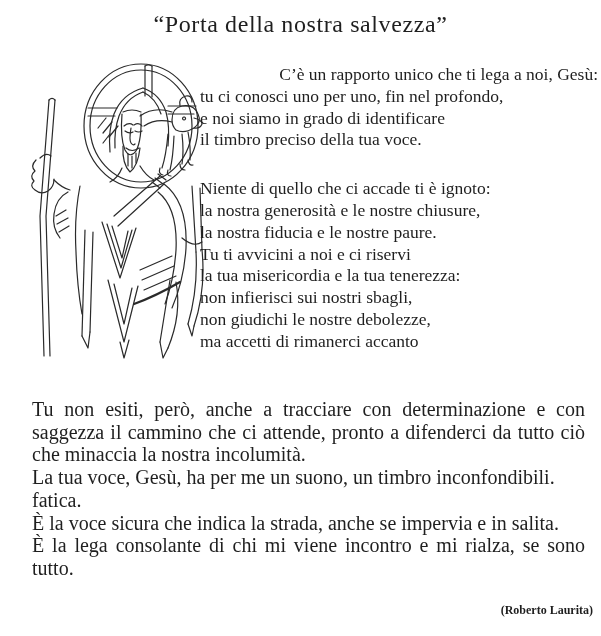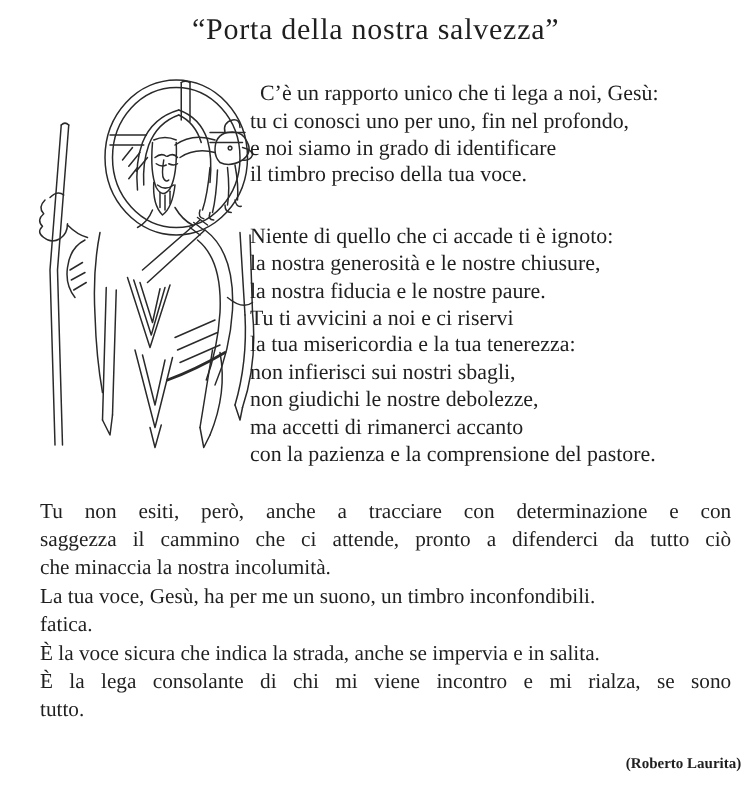--- a/index.html
+++ b/index.html
@@ -39,27 +39,27 @@
 
   .poem {
     position: absolute;
     left: 200px; top: 64px;
     width: 398px;
     font-size: 17.5px;
     line-height: 21.8px;
     white-space: nowrap;
   }
   .stanza + .stanza { margin-top: 27px; }
-  .stanza:first-child .poem-line:first-child { text-indent: 8px; }
+  .stanza:first-child .poem-line:first-child { text-indent: 8px; text-align: right; }
 
   .body-text {
     position: absolute;
     left: 32px; top: 398px;
     width: 553px;
-    font-size: 17px;
+    font-size: 20px;
     line-height: 22.7px;
   }
   .body-line { width: 100%; }
   .body-line.stretch { text-align-last: justify; text-align: justify; }
 
   .attribution {
     position: absolute;
     right: 8px; top: 603px;
     font-weight: bold;
     font-size: 12px;
@@ -184,21 +184,20 @@
       </div>
       <div class="stanza">
         <div class="poem-line">Niente di quello che ci accade ti è ignoto:</div>
         <div class="poem-line">la nostra generosità e le nostre chiusure,</div>
         <div class="poem-line">la nostra fiducia e le nostre paure.</div>
         <div class="poem-line">Tu ti avvicini a noi e ci riservi</div>
         <div class="poem-line">la tua misericordia e la tua tenerezza:</div>
         <div class="poem-line">non infierisci sui nostri sbagli,</div>
         <div class="poem-line">non giudichi le nostre debolezze,</div>
         <div class="poem-line">ma accetti di rimanerci accanto</div>
-        <div class="poem-line">con la pazienza e la comprensione del pastore.</div>
       </div>
     </div>
 
   <div class="body-text">
       <div class="body-line stretch">Tu non esiti, però, anche a tracciare con determinazione e con</div>
       <div class="body-line stretch">saggezza il cammino che ci attende, pronto a difenderci da tutto ciò</div>
       <div class="body-line">che minaccia la nostra incolumità.</div>
       <div class="body-line">La tua voce, Gesù, ha per me un suono, un timbro inconfondibili.</div>
       <div class="body-line">fatica.</div>
       <div class="body-line">È la voce sicura che indica la strada, anche se impervia e in salita.</div>

